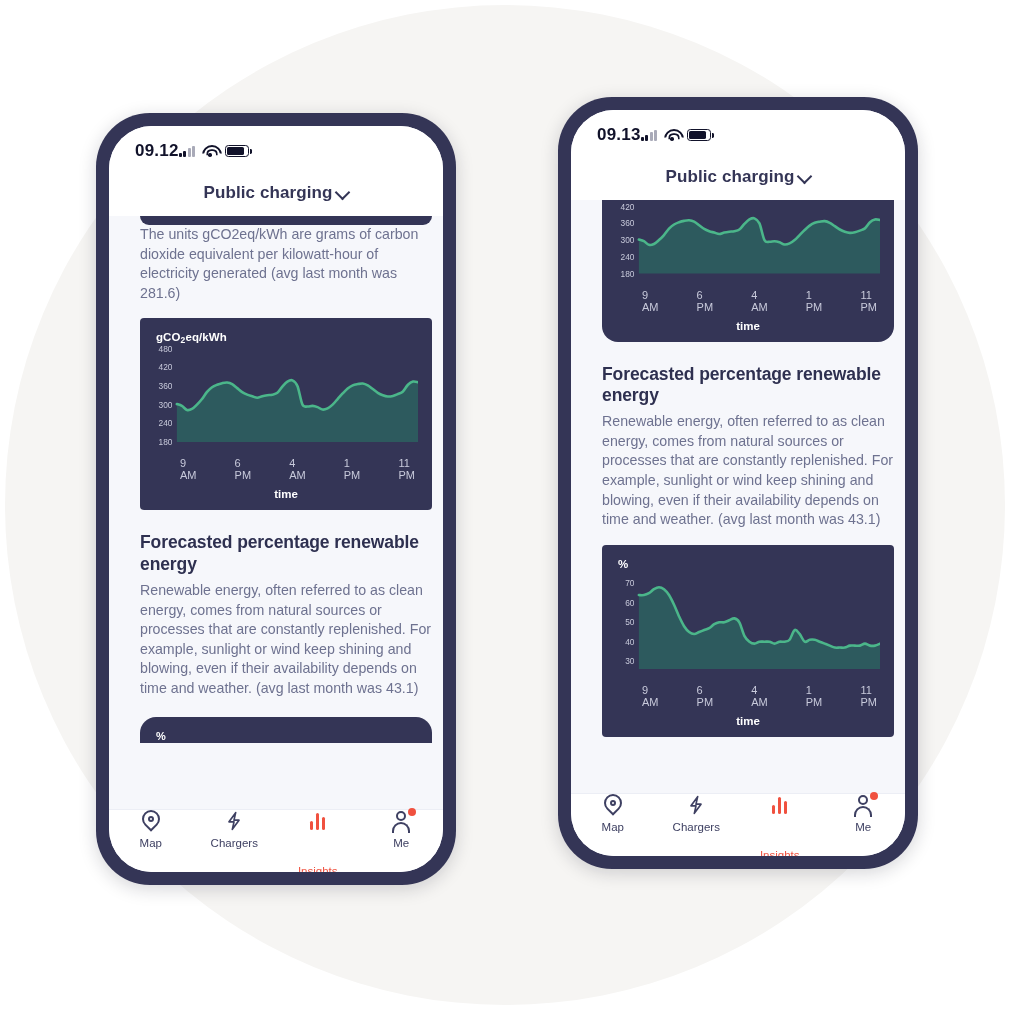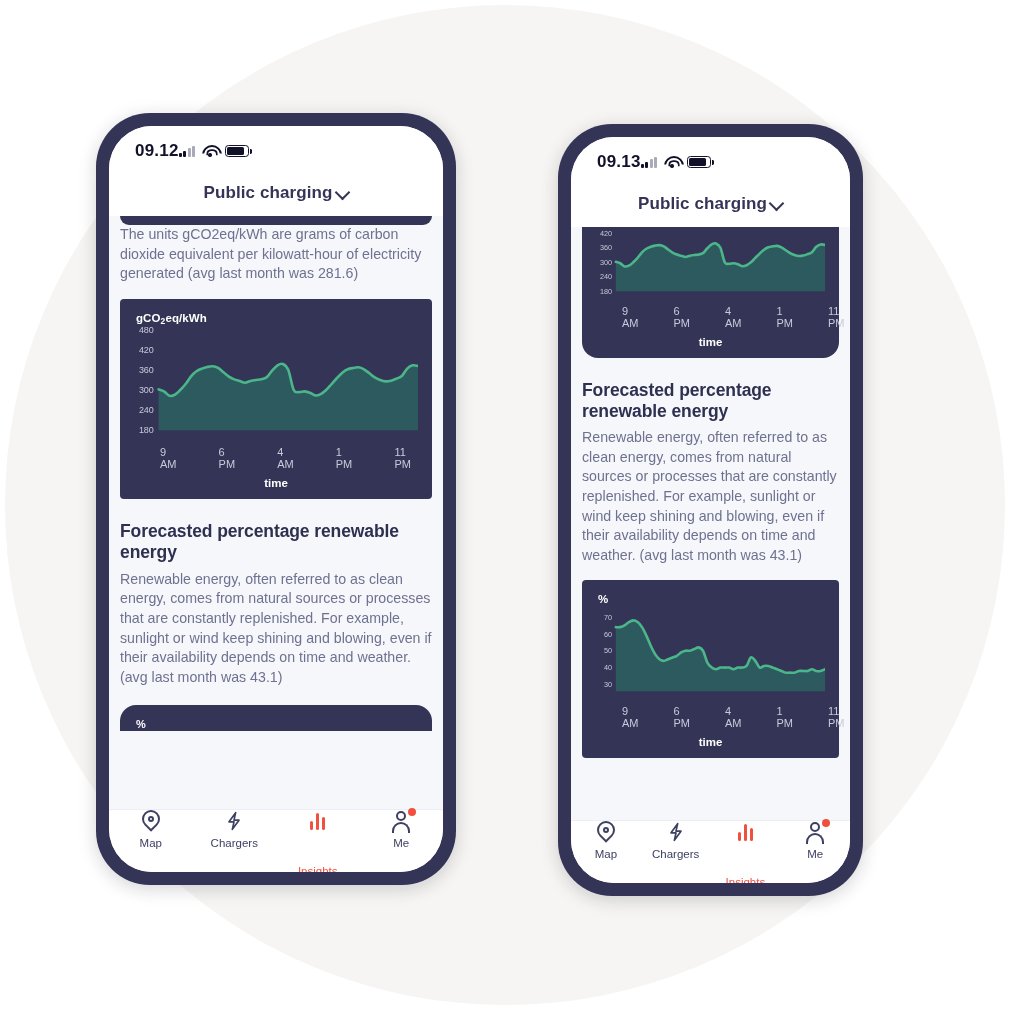--- a/index.html
+++ b/index.html
@@ -18,21 +18,21 @@
   }
 
   
   .phone{
     position:absolute;
     background:#343556;
     border-radius:54px;
     box-shadow:0 4px 18px rgba(20,20,40,.18);
   }
   .phone.left{left:96px;top:113px;width:360px;height:772px;}
-  .phone.right{left:558px;top:124px;width:305px;height:772px;}
+  .phone.right{left:558px;top:97px;width:360px;height:772px;}
 
   .screen{
     position:absolute;left:13px;top:13px;right:13px;bottom:13px;
     background:#f6f7fb;
     border-radius:43px;
     overflow:hidden;
     display:flex;flex-direction:column;
   }
 
   
@@ -92,21 +92,21 @@
     width:13px;height:13px;position:relative;
   }
   .chev::after{
     content:"";position:absolute;left:1px;top:0px;width:9px;height:9px;
     border-right:2.4px solid #343556;border-bottom:2.4px solid #343556;
     transform:rotate(45deg);
   }
 
   
   .body{
-    flex:1;position:relative;overflow:hidden;background:#f6f7fb;
+    flex:1;position:relative;overflow:hidden;background:#f6f7fb;margin-left:20px;
   }
   .scroll{position:absolute;left:0;right:0;top:0;padding:0 0 0 0;}
 
   
   .peek-top{
     margin:0 11px;height:9px;background:#343556;
     border-radius:0 0 16px 16px;
   }
 
   .section{padding:0 11px;}

